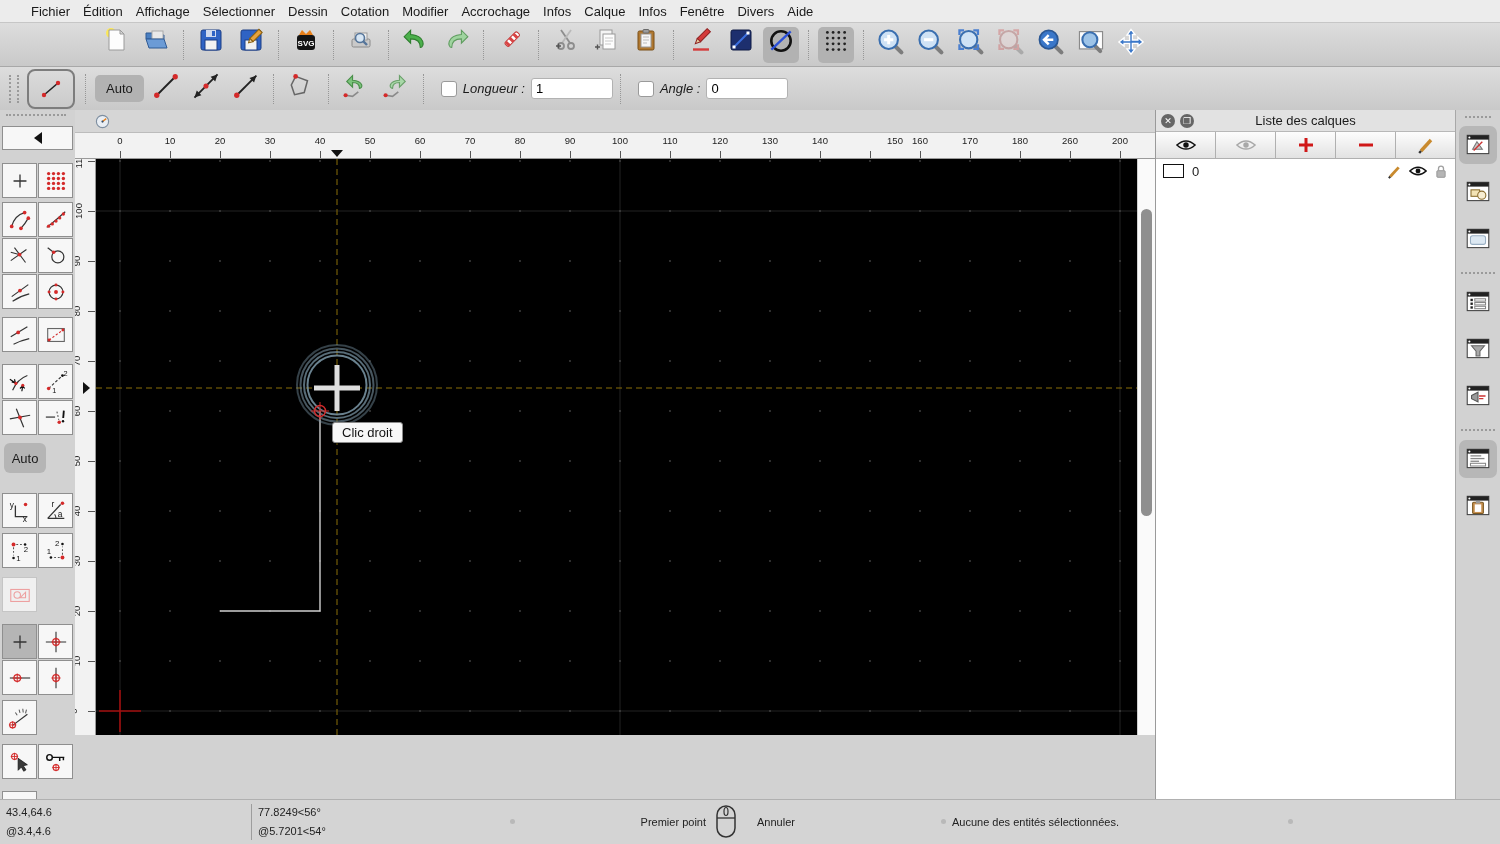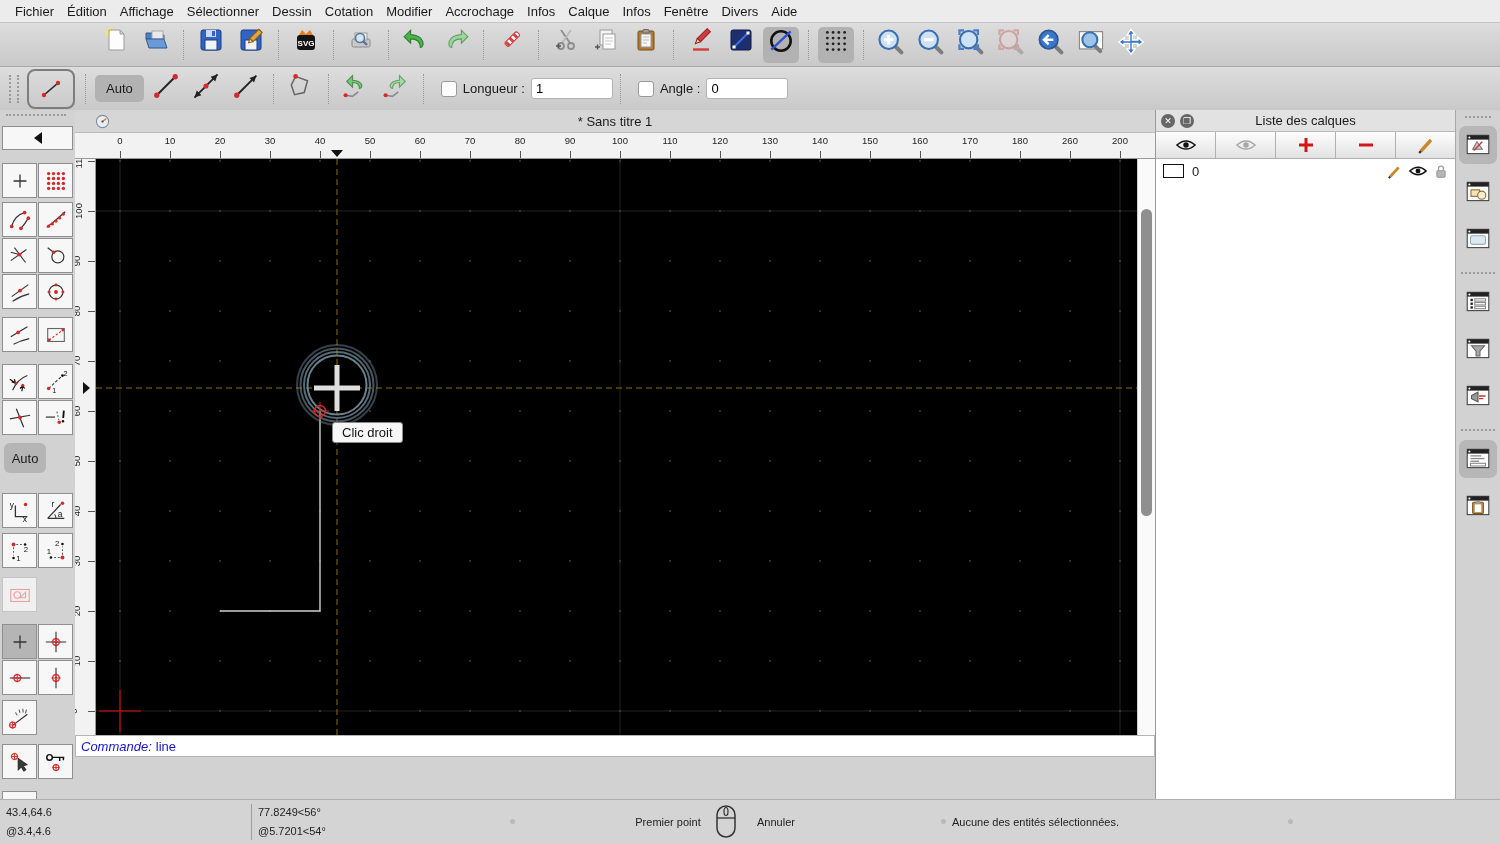--- a/index.html
+++ b/index.html
@@ -1,37 +1,37 @@
 <!DOCTYPE html>
 <html><head>
 <meta charset="utf-8">
 <style>
   html,body{margin:0;padding:0;background:#888;}
   #app{position:relative;width:1500px;height:844px;background:#d2d2d2;overflow:hidden;
        font-family:"Liberation Sans",sans-serif;color:#1a1a1a;}
   
   .menubar{height:22px;background:#ececec;border-bottom:1px solid #c6c6c6;display:flex;
-           align-items:center;padding-left:15px;gap:13px;font-size:13px;}
+           align-items:center;padding-left:31px;gap:13px;font-size:13px;}
   .menu-item{white-space:nowrap;cursor:default;}
   
   .toolbar-main{height:43px;background:linear-gradient(#dddddd,#c9c9c9);border-bottom:1px solid #a8a8a8;
                 display:flex;align-items:center;padding-left:96px;}
   .toolbar-opts{height:43px;background:linear-gradient(#dddddd,#c9c9c9);border-bottom:1px solid #a0a0a0;
                 display:flex;align-items:center;padding-left:4px;font-size:13px;}
   .tbtn{width:36px;height:36px;display:flex;justify-content:center;
         border-radius:5px;margin:0 2px;flex:none;}
   .tbtn.pressed{background:#b2b2b2;}
   .tbtn.disabled{opacity:.45;}
   .tsep{width:0;height:30px;border-left:1px dotted #979797;margin:0 7px;flex:none;}
   .handle{width:6px;height:28px;border-left:2px dotted #9a9a9a;border-right:2px dotted #9a9a9a;margin:0 5px;flex:none;}
   .curtool{width:44px;height:36px;border:2px solid #7d7d7d;border-radius:8px;display:flex;
            align-items:center;justify-content:center;margin:0 3px;flex:none;}
   .autobtn{padding:6px 11px;background:#b2b2b2;border-radius:5px;font-size:13px;margin:0 2px;flex:none;}
   .chk{width:14px;height:14px;background:#fff;border:1px solid #9a9a9a;border-radius:3px;flex:none;margin:0 6px 0 10px;}
-  .optlabel{margin-right:6px;}
+  .optlabel{margin-right:6px;font-style:italic;}
   .optinput{width:72px;height:19px;border:1px solid #b2b2b2;border-radius:3px;background:#fff;
             font-size:13px;font-family:"Liberation Sans",sans-serif;padding:0 4px;}
   
   .workspace{position:absolute;top:110px;left:0;width:1500px;height:690px;display:flex;}
   
   .sidebar{width:75px;background:#d2d2d2;flex:none;padding-left:2px;box-sizing:border-box;}
   .sb-handle{width:60px;height:4px;border-top:2px dotted #9a9a9a;margin:4px 0 6px 4px;}
   .sb-row{display:flex;gap:1px;margin-bottom:1px;}
   .sbtn{width:35px;height:35px;background:#f7f7f7;border:1px solid #8f8f8f;display:flex;
         align-items:center;justify-content:center;box-sizing:border-box;flex:none;}
@@ -647,21 +647,20 @@
       </div>
     </div>
 
     <div class="center">
       <div class="doc-titlebar">
         <svg class="doc-icon" width="15" height="15" viewBox="0 0 16 16">
           <circle cx="8" cy="8" r="6.5" fill="#e9eef4" stroke="#7d8ea0" stroke-width="1.2"></circle>
           <line x1="8" y1="8" x2="12" y2="5" stroke="#e8801a" stroke-width="1.6"></line>
           <circle cx="8" cy="8" r="1.2" fill="#35506b"></circle>
           </svg>
-        <span class="doc-title">* Sans titre 1</span>
       </div>
       <div class="h-ruler">
         <div id="hr-inner">
             <span class="hr-lab" style="left: 45px;">0</span>
             <div class="hr-tick" style="left: 45px;"></div>
             <span class="hr-lab" style="left: 95px;">10</span>
             <div class="hr-tick" style="left: 95px;"></div>
             <span class="hr-lab" style="left: 145px;">20</span>
             <div class="hr-tick" style="left: 145px;"></div>
             <span class="hr-lab" style="left: 195px;">30</span>
@@ -681,21 +680,21 @@
             <span class="hr-lab" style="left: 545px;">100</span>
             <div class="hr-tick" style="left: 545px;"></div>
             <span class="hr-lab" style="left: 595px;">110</span>
             <div class="hr-tick" style="left: 595px;"></div>
             <span class="hr-lab" style="left: 645px;">120</span>
             <div class="hr-tick" style="left: 645px;"></div>
             <span class="hr-lab" style="left: 695px;">130</span>
             <div class="hr-tick" style="left: 695px;"></div>
             <span class="hr-lab" style="left: 745px;">140</span>
             <div class="hr-tick" style="left: 745px;"></div>
-            <span class="hr-lab" style="left: 795px;">150</span>
+            <span class="hr-lab" style="left: 820px;">150</span>
             <div class="hr-tick" style="left: 795px;"></div>
             <span class="hr-lab" style="left: 845px;">160</span>
             <div class="hr-tick" style="left: 845px;"></div>
             <span class="hr-lab" style="left: 895px;">170</span>
             <div class="hr-tick" style="left: 895px;"></div>
             <span class="hr-lab" style="left: 945px;">180</span>
             <div class="hr-tick" style="left: 945px;"></div>
             <span class="hr-lab" style="left: 995px;">260</span>
             <div class="hr-tick" style="left: 995px;"></div>
             <span class="hr-lab" style="left: 1045px;">200</span>
@@ -1006,24 +1005,20 @@
               <line x1="215" y1="252" x2="233" y2="252" stroke="#c62828" stroke-width="1"></line>
               <line x1="224" y1="243" x2="224" y2="261" stroke="#c62828" stroke-width="1"></line>
               <circle cx="224" cy="252" r="5.5" fill="none" stroke="#d42a2a" stroke-width="1.4"></circle>
             </svg>
           <div class="tooltip">Clic droit</div>
         </div>
         <div class="v-scroll">
           <div class="v-thumb"></div>
         </div>
       </div>
-      <div class="cmd-history">
-        <span class="it">Commande:</span>
-        <span>line</span>
-      </div>
     </div>
 
     <div class="layer-panel">
       <div class="lp-header">
         <span class="lp-title">Liste des calques</span>
         <span class="lp-winbtn">✕</span>
         <span class="lp-winbtn">❐</span>
       </div>
       <div class="lp-toolbar">
         <div class="lp-cell">
@@ -1161,21 +1156,21 @@
     </div>
   </div>
 
   <div class="statusbar">
     <span class="sb-abs" style="left:6px;top:6px">43.4,64.6</span>
     <span class="sb-abs" style="left:6px;top:25px">@3.4,4.6</span>
     <div class="sb-vline"></div>
     <span class="sb-abs" style="left:258px;top:6px">77.8249&lt;56°</span>
     <span class="sb-abs" style="left:258px;top:25px">@5.7201&lt;54°</span>
     <span class="sb-dot" style="left:510px"></span>
-    <span class="sb-abs" style="left:630px;top:16px;width:76px;text-align:center">Premier point</span>
+    <span class="sb-abs" style="left:630px;top:16px;width:76px;text-align:right">Premier point</span>
     <svg class="sb-abs" style="left:714px;top:4px" width="24" height="36" viewBox="0 0 24 36">
       <rect x="3" y="2" width="18" height="31" rx="9" fill="none" stroke="#333" stroke-width="1.5"></rect>
       <line x1="3" y1="14" x2="21" y2="14" stroke="#333" stroke-width="1.3"></line>
       <ellipse cx="12" cy="7.5" rx="2" ry="4" fill="none" stroke="#333" stroke-width="1.2"></ellipse>
       </svg>
     <span class="sb-abs" style="left:757px;top:16px">Annuler</span>
     <span class="sb-dot" style="left:941px"></span>
     <span class="sb-abs" style="left:952px;top:16px">Aucune des entités sélectionnées.</span>
     <span class="sb-dot" style="left:1288px"></span>
   </div>

